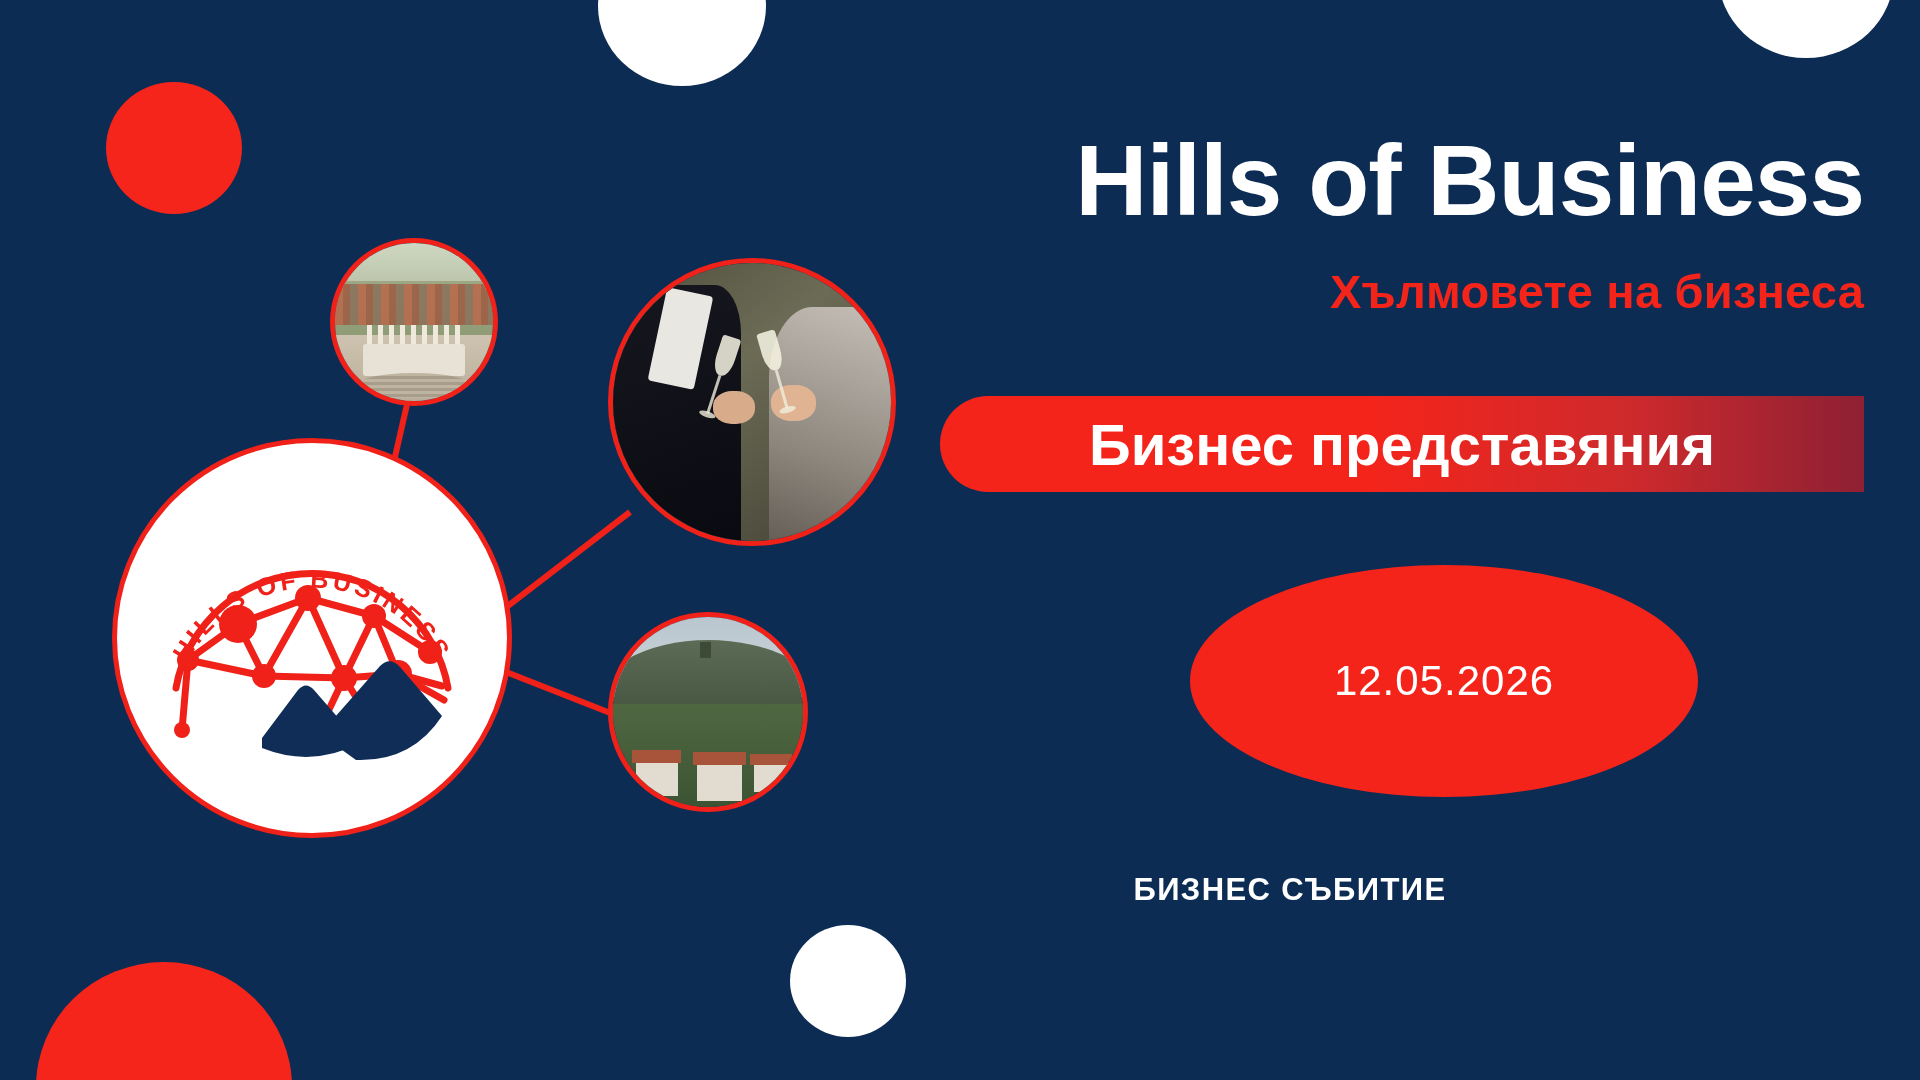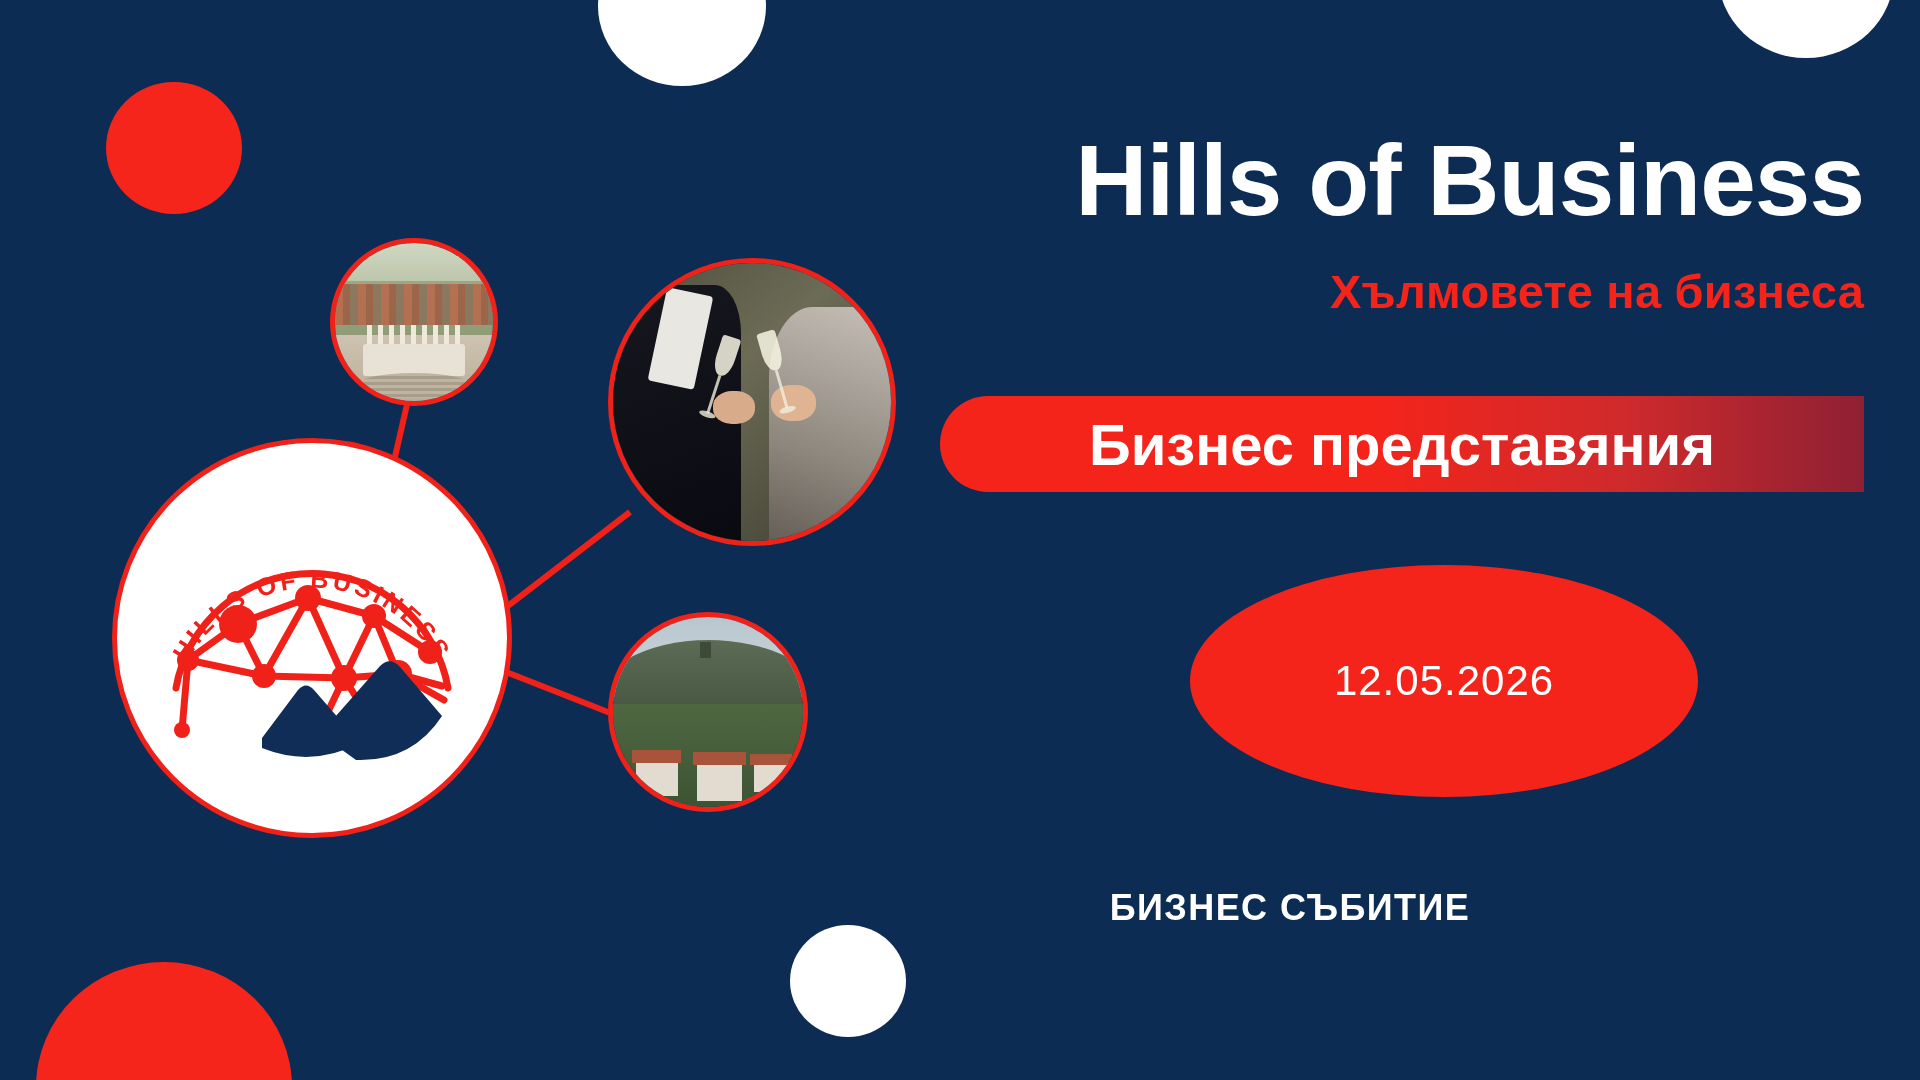--- a/index.html
+++ b/index.html
@@ -139,23 +139,22 @@
     position: absolute; left: 1190px; top: 565px; width: 508px; height: 232px;
     background: #f5241a; border-radius: 50%;
     display:flex; align-items:center; justify-content:center;
   }
   #date-label {
     color:#ffffff; font-size: 42px; font-weight: 400; letter-spacing: 1px;
   }
   #event-kicker {
     position: absolute; left: 940px; top: 872px; width: 700px;
     text-align: center;
-    color:#ffffff; font-size: 36px; font-weight: 700; letter-spacing: 1.4px;
+    color:#ffffff; font-size: 31px; font-weight: 700; letter-spacing: 1.4px;
     white-space: nowrap;
-    margin-top: 15px;
   }
 </style>
 </head>
 <body>
 
 <div id="stage">
 
   <div id="blob-white-top" class="blob blob-white"></div>
   <div id="blob-white-topright" class="blob blob-white"></div>
   <div id="blob-red-topleft" class="blob blob-red"></div>

